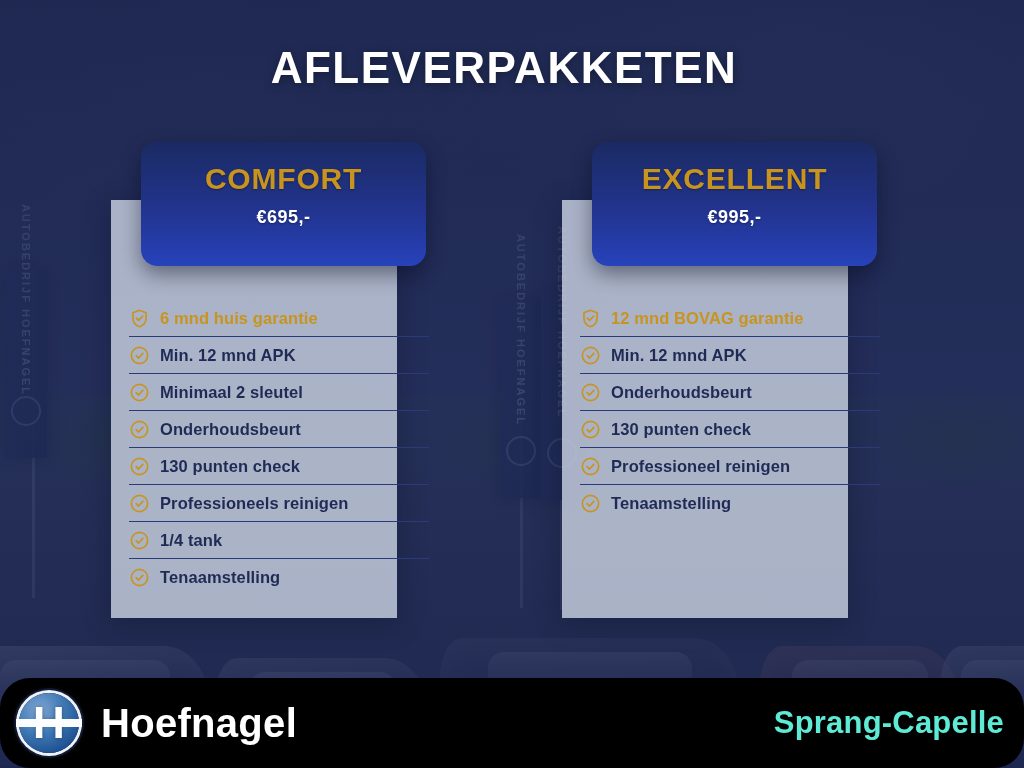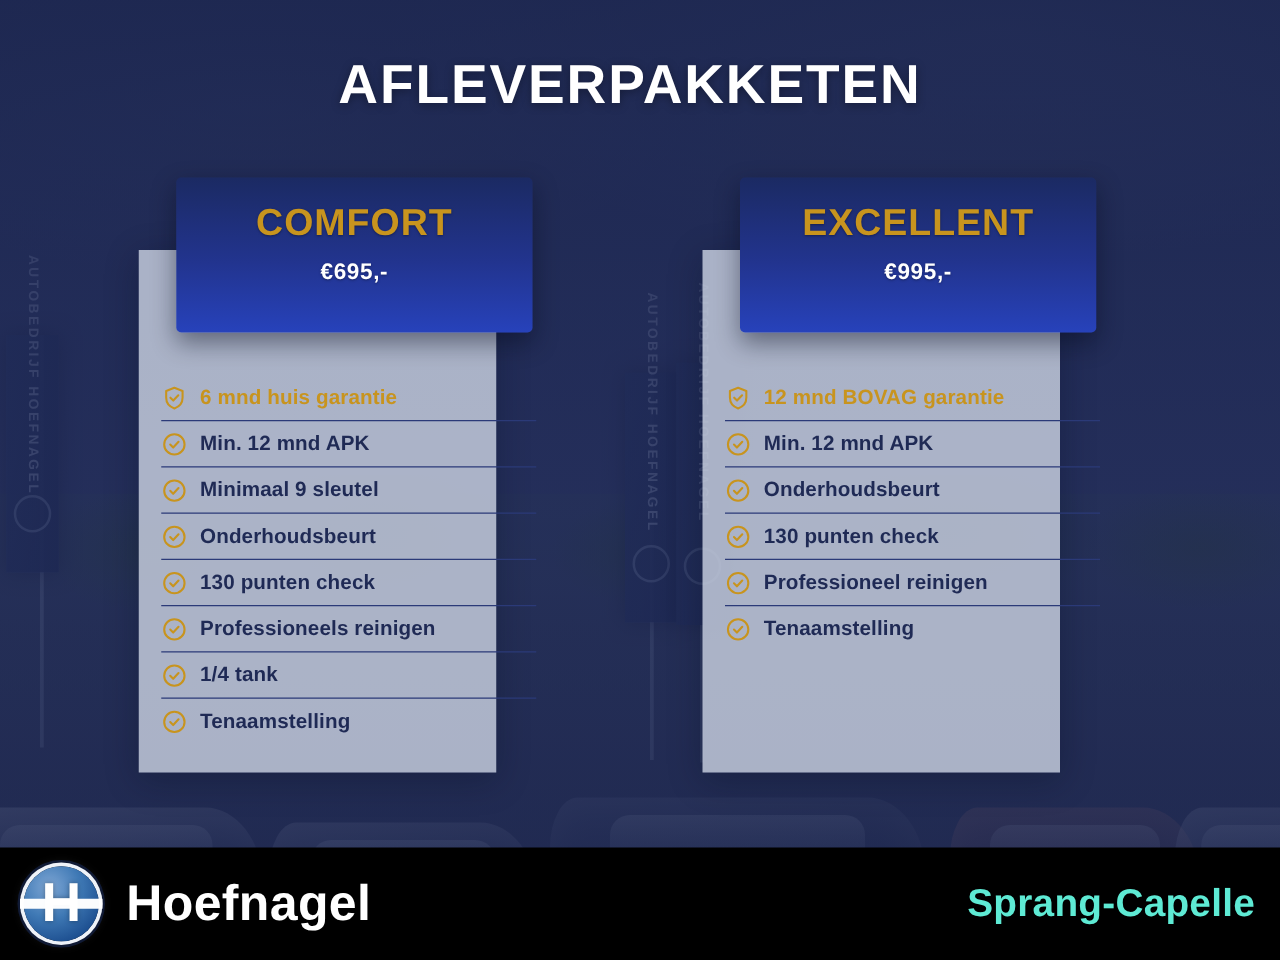--- a/index.html
+++ b/index.html
@@ -86,21 +86,21 @@
   .card.right { left:562px; }
 
   .card-body {
     position:absolute; top:0; left:0; width:286px; height:418px;
     background:rgba(205,212,228,.80);
     box-shadow:0 6px 26px rgba(8,12,30,.30);
   }
 
   .card-header {
     position:absolute; top:-58px; left:30px; width:285px; height:124px;
-    border-radius:4px;
+    border-radius:16px;
     background:linear-gradient(180deg, #1b2a63 0%, #22348f 55%, #2742bb 100%);
     box-shadow:0 8px 20px rgba(6,10,28,.45);
     text-align:center;
     padding-top:20px;
   }
   .pkg-name {
     color:#c8941e; font-size:30px; font-weight:bold; letter-spacing:.8px;
     text-shadow:0 1px 2px rgba(0,0,0,.35);
   }
   .pkg-price {
@@ -122,21 +122,21 @@
     color:#1f2a55; font-size:16.5px; font-weight:bold; letter-spacing:.1px;
     white-space:nowrap;
   }
   .feature.highlight .ftext { color:#c8941e; }
   .ficon { width:21px; height:21px; flex:0 0 21px; display:block; }
 
   
   #footer {
     position:absolute; left:0; top:678px; width:1024px; height:90px;
     background:#000000;
-    display:flex; align-items:center;
+    display:flex; align-items:center;border-radius:30px;
   }
   #logo-badge {
     position:relative; margin-left:19px; width:60px; height:60px;
     border-radius:50%;
     background:radial-gradient(circle at 34% 28%, #7ea6d4 0%, #3f79b5 42%, #1d4f90 78%, #123a70 100%);
     box-shadow:0 0 0 3px #eef2f8, 0 0 0 5px #101a35, 0 0 10px rgba(255,255,255,.18);
     display:flex; align-items:center; justify-content:center;
   }
   #logo-badge .hletter {
     color:#ffffff; font-size:44px; font-weight:bold; line-height:1;
@@ -224,21 +224,21 @@
           </span>
           <span class="ftext">Min. 12 mnd APK</span>
         </li>
         <li class="feature">
           <span style="display: flex;">
             <svg class="ficon" viewBox="0 0 24 24" fill="none" stroke="#c8941e" stroke-width="1.9" stroke-linecap="round" stroke-linejoin="round">
               <circle cx="12" cy="12" r="9.3"></circle>
               <path d="M8.2 12.2l2.7 2.7 4.9-5.3"></path>
             </svg>
           </span>
-          <span class="ftext">Minimaal 9 sleutel</span>
+          <span class="ftext">Minimaal 2 sleutel</span>
         </li>
         <li class="feature">
           <span style="display: flex;">
             <svg class="ficon" viewBox="0 0 24 24" fill="none" stroke="#c8941e" stroke-width="1.9" stroke-linecap="round" stroke-linejoin="round">
               <circle cx="12" cy="12" r="9.3"></circle>
               <path d="M8.2 12.2l2.7 2.7 4.9-5.3"></path>
             </svg>
           </span>
           <span class="ftext">Onderhoudsbeurt</span>
         </li>

